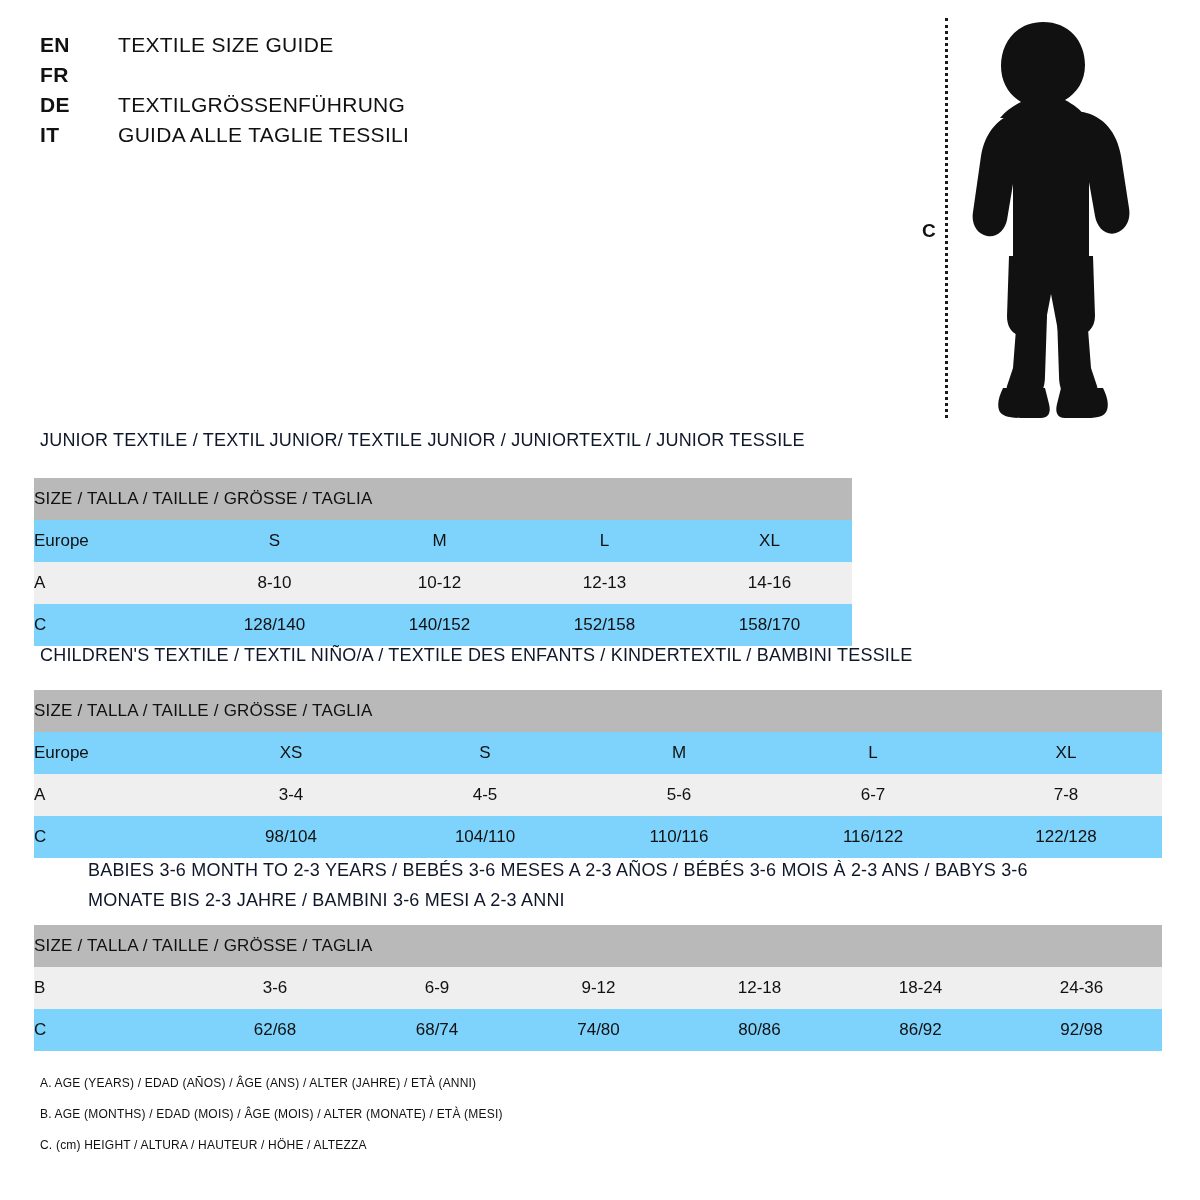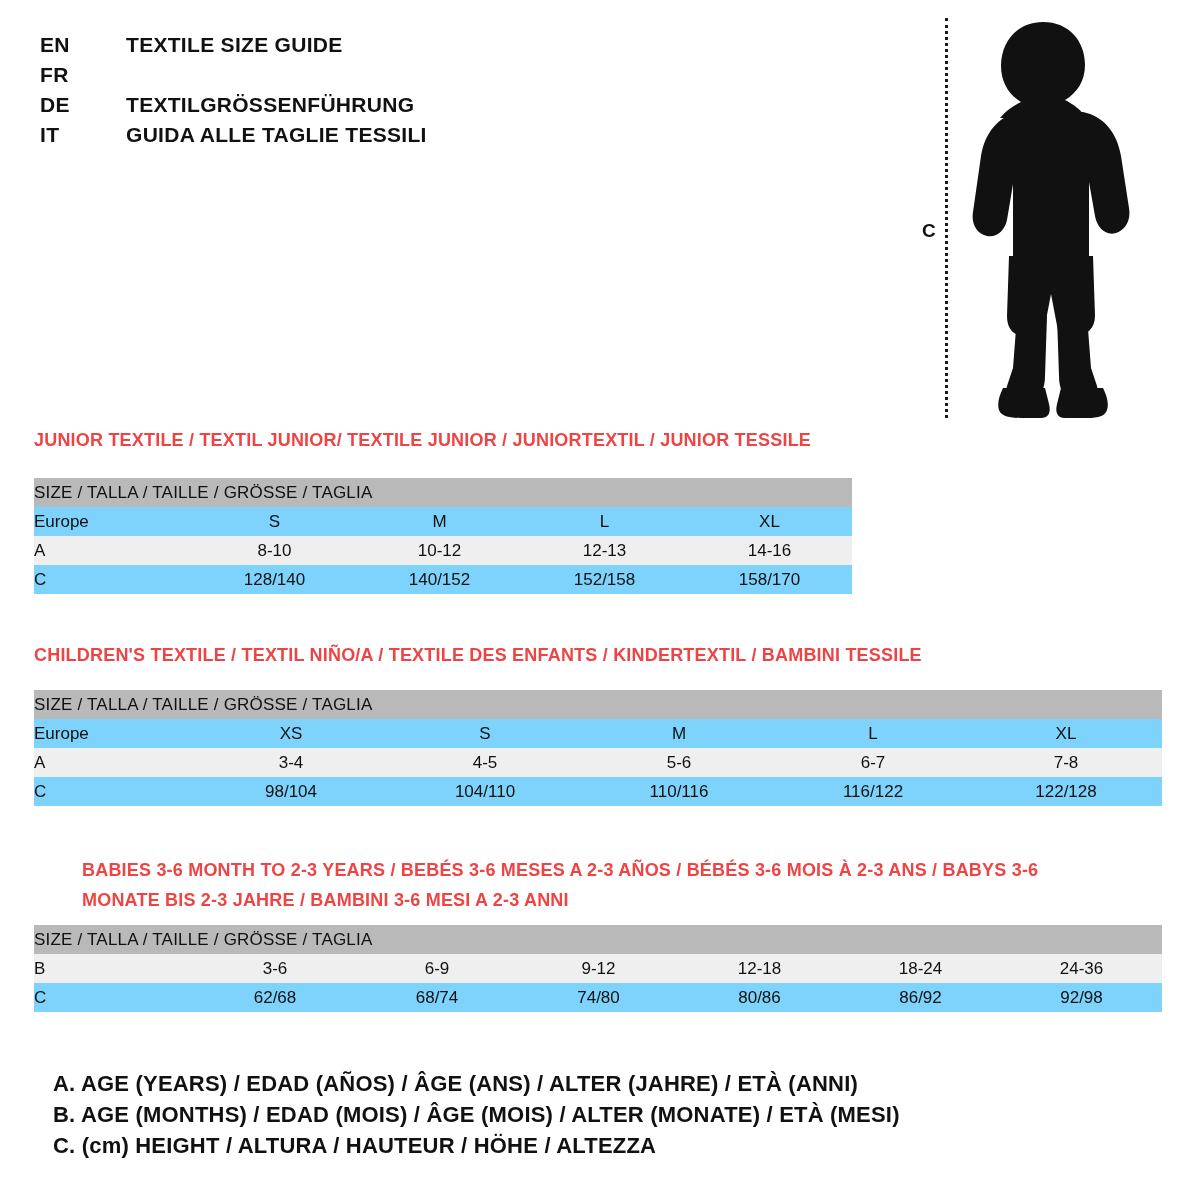--- a/index.html
+++ b/index.html
@@ -37,25 +37,24 @@
   }
   .lang-code {
     width: 78px;
     font-size: 21px;
     font-weight: 700;
     letter-spacing: 0.3px;
     color: #111;
   }
   .lang-text {
     font-size: 21px;
-    font-weight: 700;
+    font-weight: 400;
     letter-spacing: 0.3px;
     color: #111;
     white-space: nowrap;
-    margin-left: 8px;
   }
 
   
   .figure-area {
     position: absolute;
     left: 900px;
     top: 8px;
     width: 250px;
     height: 420px;
   }
@@ -77,25 +76,25 @@
   }
   .silhouette {
     position: absolute;
     left: 55px;
     top: 8px;
   }
 
   
   .section-title {
     position: absolute;
-    left: 34px;
+    left: 40px;
     font-size: 18px;
-    font-weight: 700;
+    font-weight: 400;
     letter-spacing: 0.2px;
-    color: #ef4444;
+    color: #0f172a;
     white-space: nowrap;
   }
   .section-title.two-line {
     line-height: 30px;
     white-space: normal;
     width: 1000px;
     margin-left: 48px;
   }
 
   
@@ -103,21 +102,21 @@
     position: absolute;
     border-collapse: collapse;
     font-size: 17px;
     color: #111;
   }
   table.size-table td,
   table.size-table th {
     padding: 0;
     margin: 12px;
     font-weight: 400;
-    height: 29px;
+    height: 42px;
     vertical-align: middle;
   }
   .hdr-band td {
     background: #b9b9b9;
     font-weight: 700;
     letter-spacing: 0.2px;
     font-size: 17px;
     padding-left: 8px;
     height: 28px;
   }
@@ -133,27 +132,26 @@
   .row-white td { background: #7dd3fc; }
   .row-grey td { background: #efefef; }
 
   
   .legend {
     position: absolute;
     left: 40px;
     width: 1100px;
   }
   .legend-row {
-    font-size: 22px;
-    font-weight: 700;
+    font-size: 12px;
+    font-weight: 400;
     letter-spacing: 0.2px;
     color: #111;
     line-height: 31px;
     white-space: nowrap;
-    margin-left: 13px;
   }
 </style>
 </head>
 <body>
 
 <div class="page">
 
   <div class="lang-block">
     <div class="lang-row">
       <span class="lang-code">EN</span>

